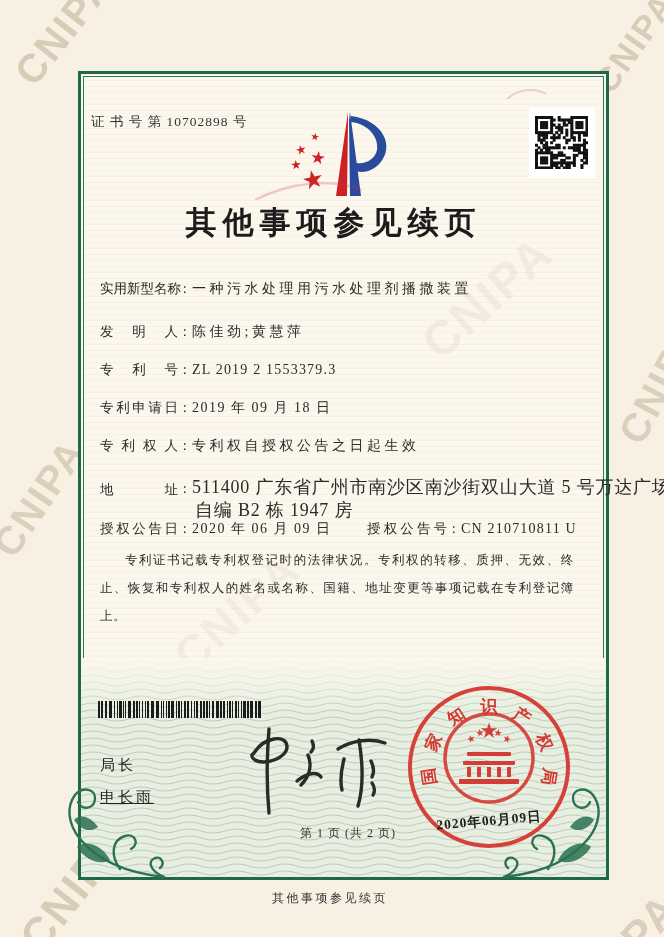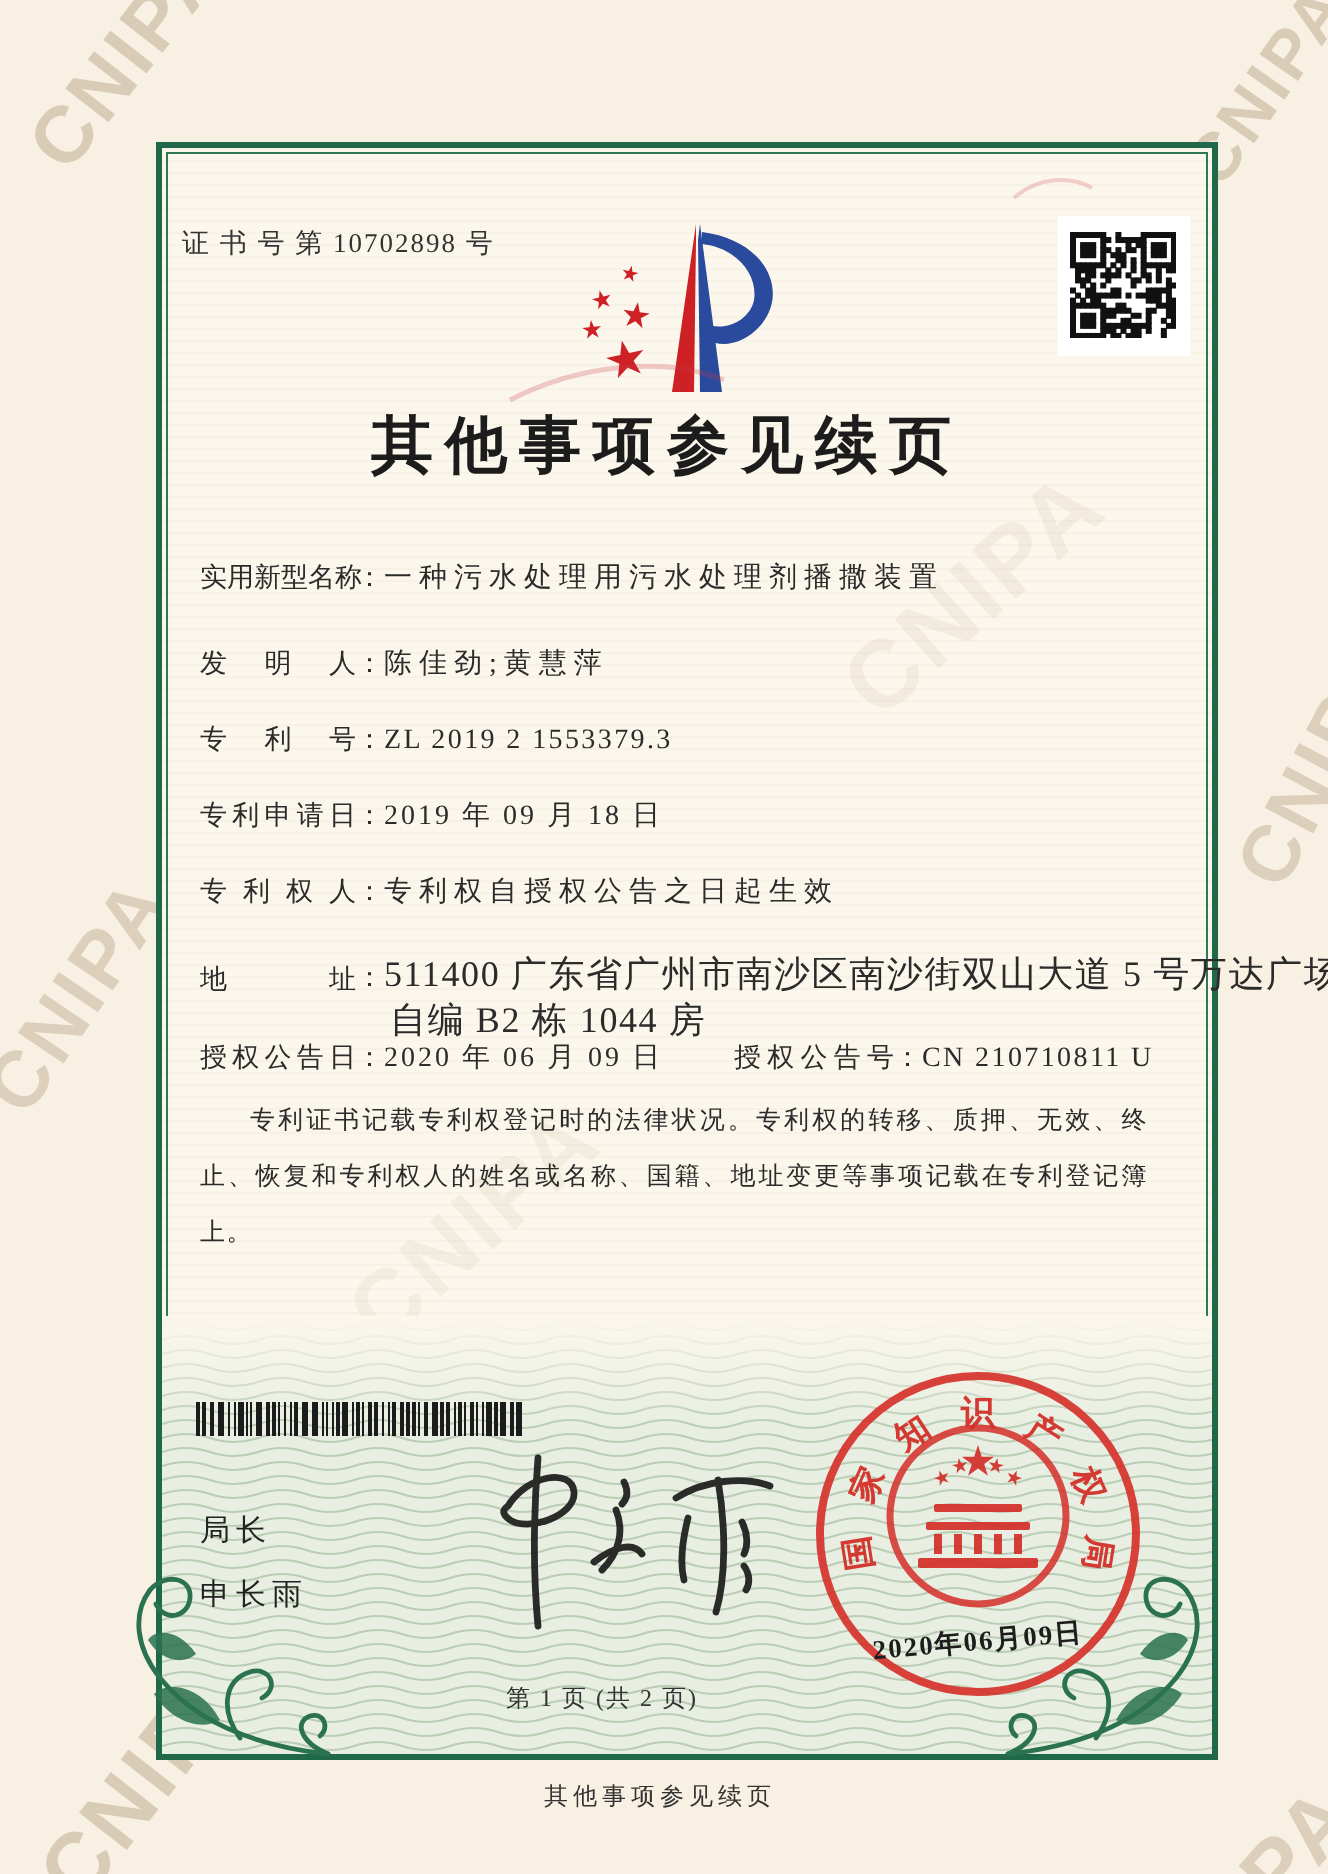--- a/index.html
+++ b/index.html
@@ -58,23 +58,23 @@
   .band{
     position:absolute; left:0; bottom:0; width:525px; height:219px;
     background:#e8efe2; overflow:hidden;
   }
   .band-fade{position:absolute; left:0; top:0; width:100%; height:55px;
     background:linear-gradient(180deg,#fcf7ec 0%, rgba(252,247,236,0) 100%);}
   .barcode{position:absolute; left:17px; top:627px;}
   .sig-title{position:absolute; left:19px; top:682px; font-size:15px; letter-spacing:3px;
     font-family:"Liberation Sans","DejaVu Sans",sans-serif; color:#222;}
   .sig-name{position:absolute; left:19px; top:714px; font-size:15px; letter-spacing:3px;
-    font-family:"Liberation Sans","DejaVu Sans",sans-serif; color:#222;}
+    font-family:"Liberation Sans","DejaVu Sans",sans-serif; color:#222;text-decoration:underline;}
   .signature{position:absolute; left:165px; top:645px;}
-  .pageinfo{position:absolute; left:125px; top:767px; width:190px; text-align:center;
+  .pageinfo{position:absolute; left:125px; top:751px; width:190px; text-align:right;
     font-size:12px; letter-spacing:1px; color:#333;}
   
   .seal{
     position:absolute; left:327px; top:612px; width:162px; height:162px; z-index:6;
   }
   .seal-circle{
     position:absolute; inset:0; border:4.5px solid rgba(213,50,43,.92); border-radius:50%;
     box-sizing:border-box;
   }
   .seal-char{
@@ -401,21 +401,21 @@
     <div class="row r-filing">
       <span class="flabel">专利申请日</span><span class="fcolon">：</span><span class="fval date">2019 年 09 月 18 日</span>
     </div>
     <div class="row r-patentee">
       <span class="flabel">专利权人</span><span class="fcolon">：</span><span class="fval">专利权自授权公告之日起生效</span>
     </div>
     <div class="row r-addr1">
       <span class="flabel">地址</span><span class="fcolon">：</span><span class="fval addr">511400 广东省广州市南沙区南沙街双山大道 5 号万达广场</span>
     </div>
     <div class="row r-addr2">
-      <span class="fval addr">自编 B2 栋 1044 房</span>
+      <span class="fval addr">自编 B2 栋 1947 房</span>
     </div>
     <div class="row r-grant">
       <span class="flabel">授权公告日</span><span class="fcolon">：</span><span class="fval date">2020 年 06 月 09 日</span>
       <span class="grant2">
         <span class="flabel">授权公告号</span><span class="fcolon">：</span><span class="fval num">CN 210710811 U</span>
       </span>
     </div>
 
     <div class="paras">
       <p>专利证书记载专利权登记时的法律状况。专利权的转移、质押、无效、终止、恢复和专利权人的姓名或名称、国籍、地址变更等事项记载在专利登记簿上。</p>

